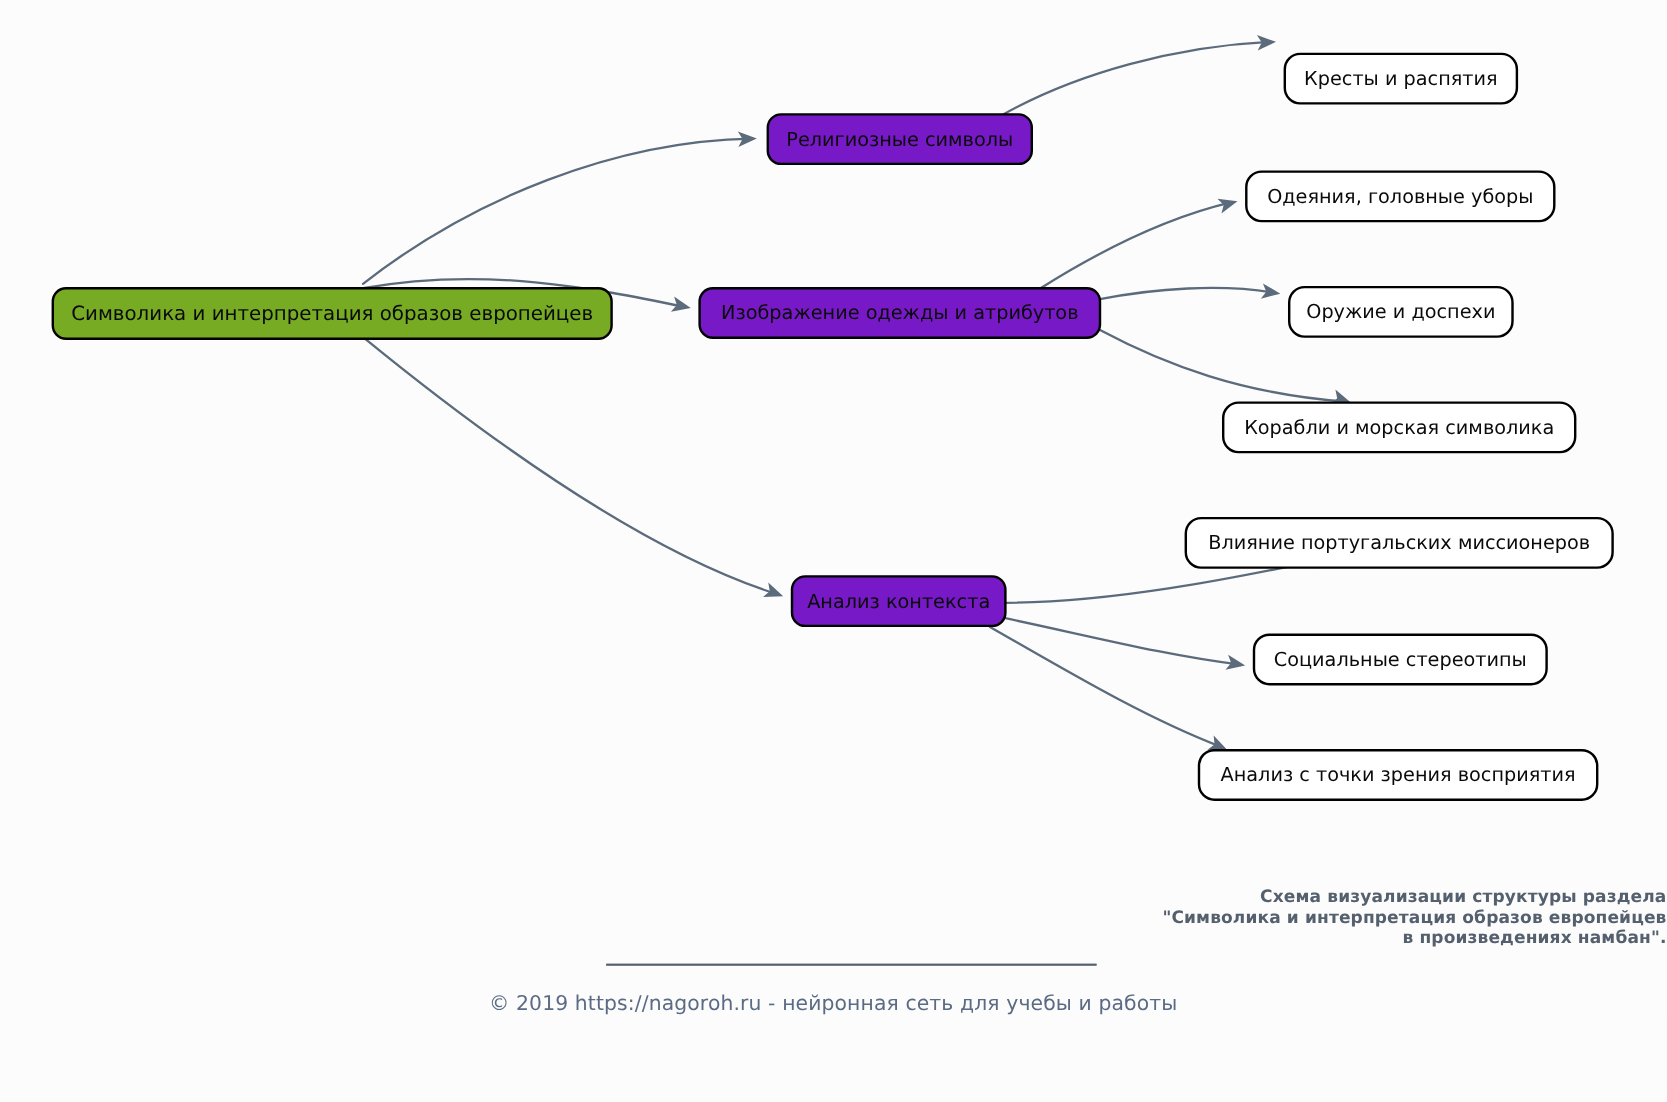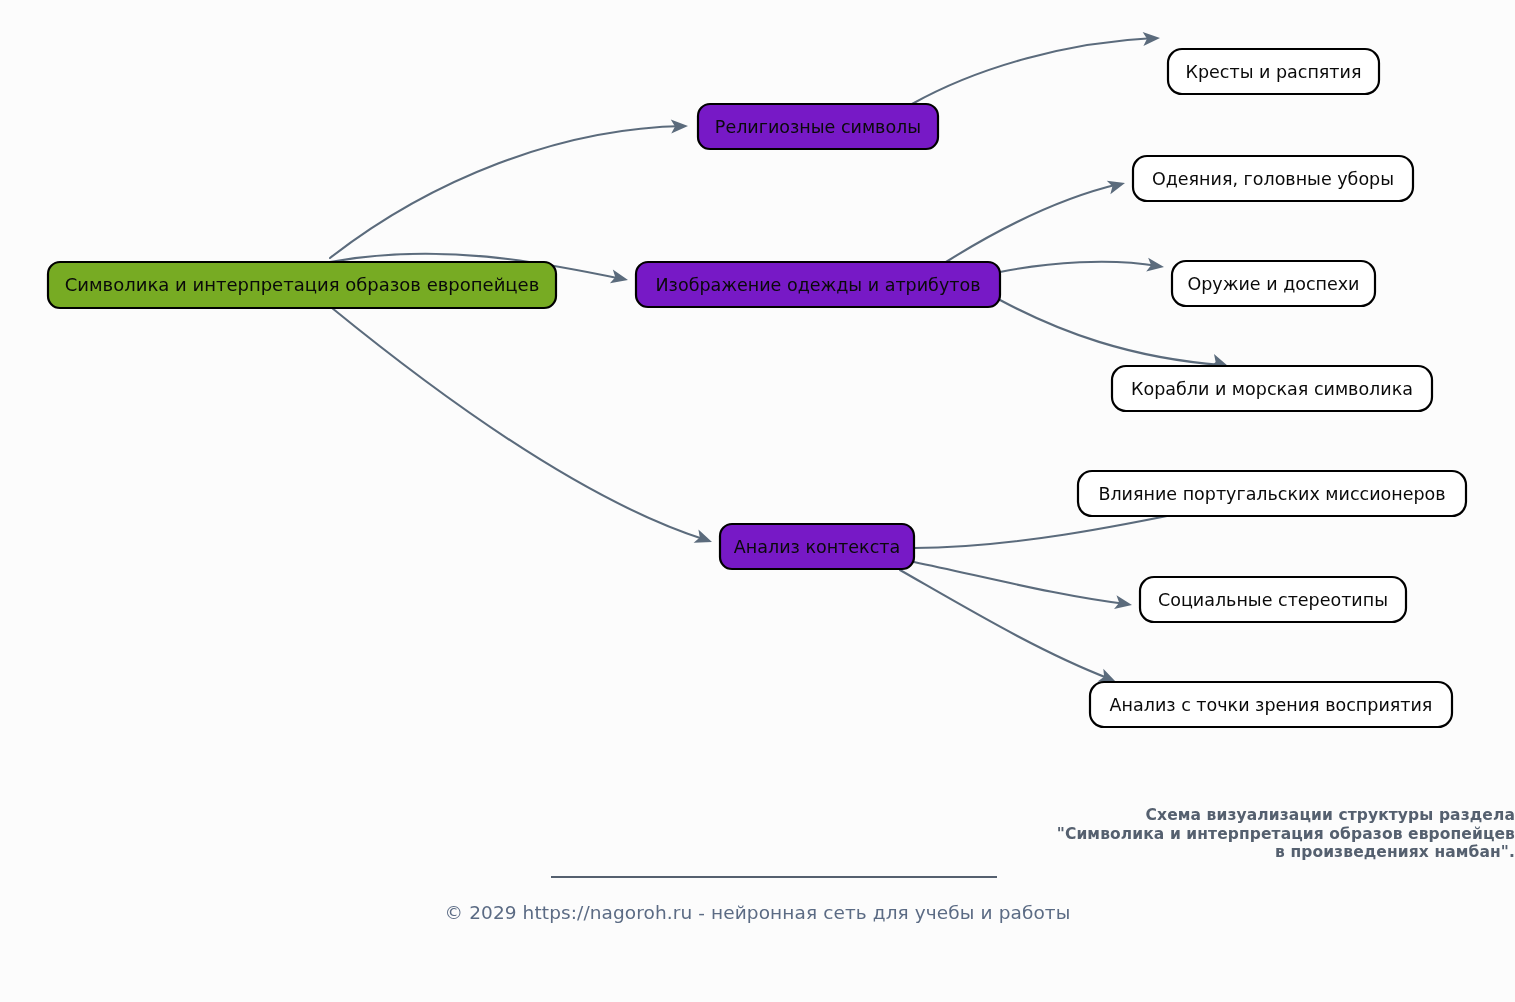--- a/index.html
+++ b/index.html
@@ -170,15 +170,15 @@
       </g>
   </svg>
 
   <div class="caption-block">
     <div class="caption-line">Схема визуализации структуры раздела</div>
     <div class="caption-line">"Символика и интерпретация образов европейцев</div>
     <div class="caption-line">в произведениях намбан".</div>
     <div class="caption-divider"></div>
   </div>
 
-  <div class="footer-line">© 2029 https://nagoroh.ru - нейронная сеть для учебы и работы</div>
+  <div class="footer-line">© 2019 https://nagoroh.ru - нейронная сеть для учебы и работы</div>
 
 </div>
 
 </body></html>

